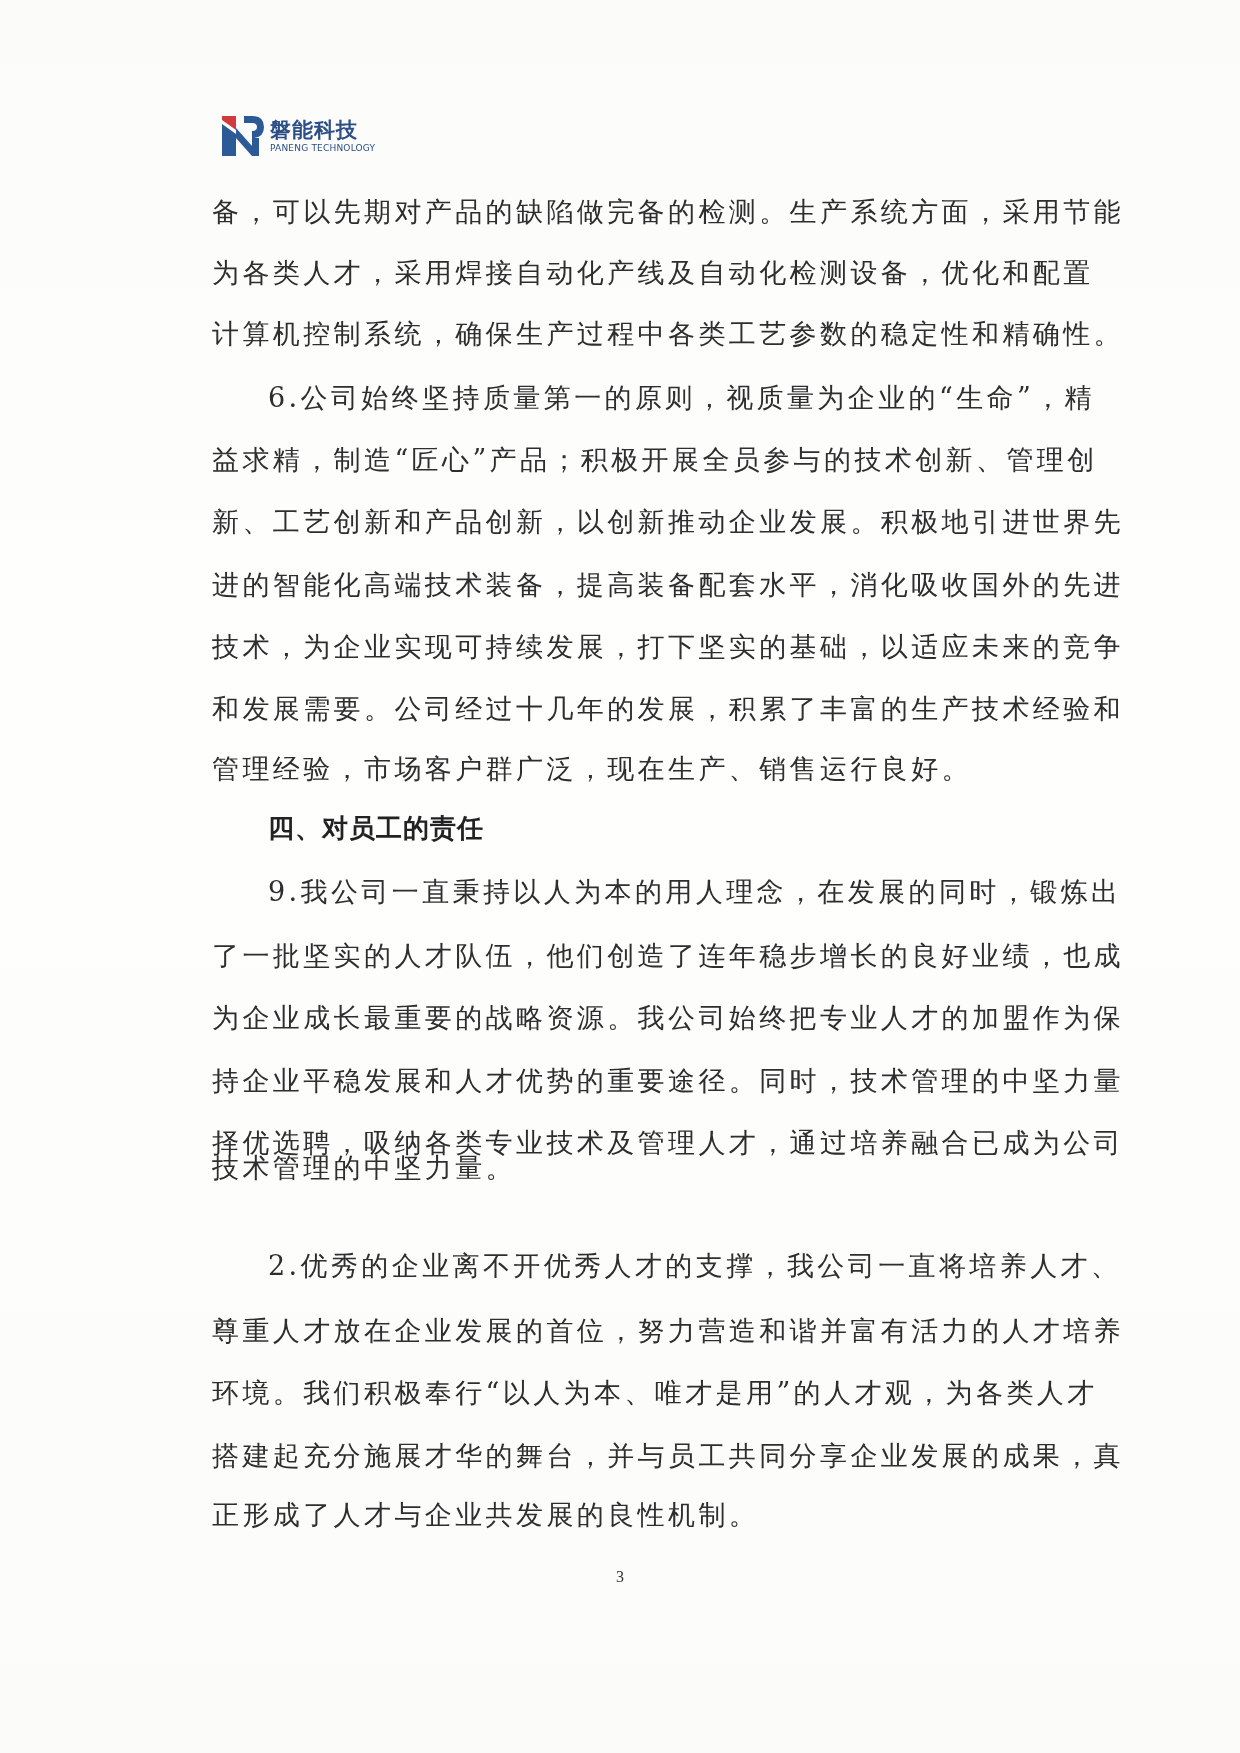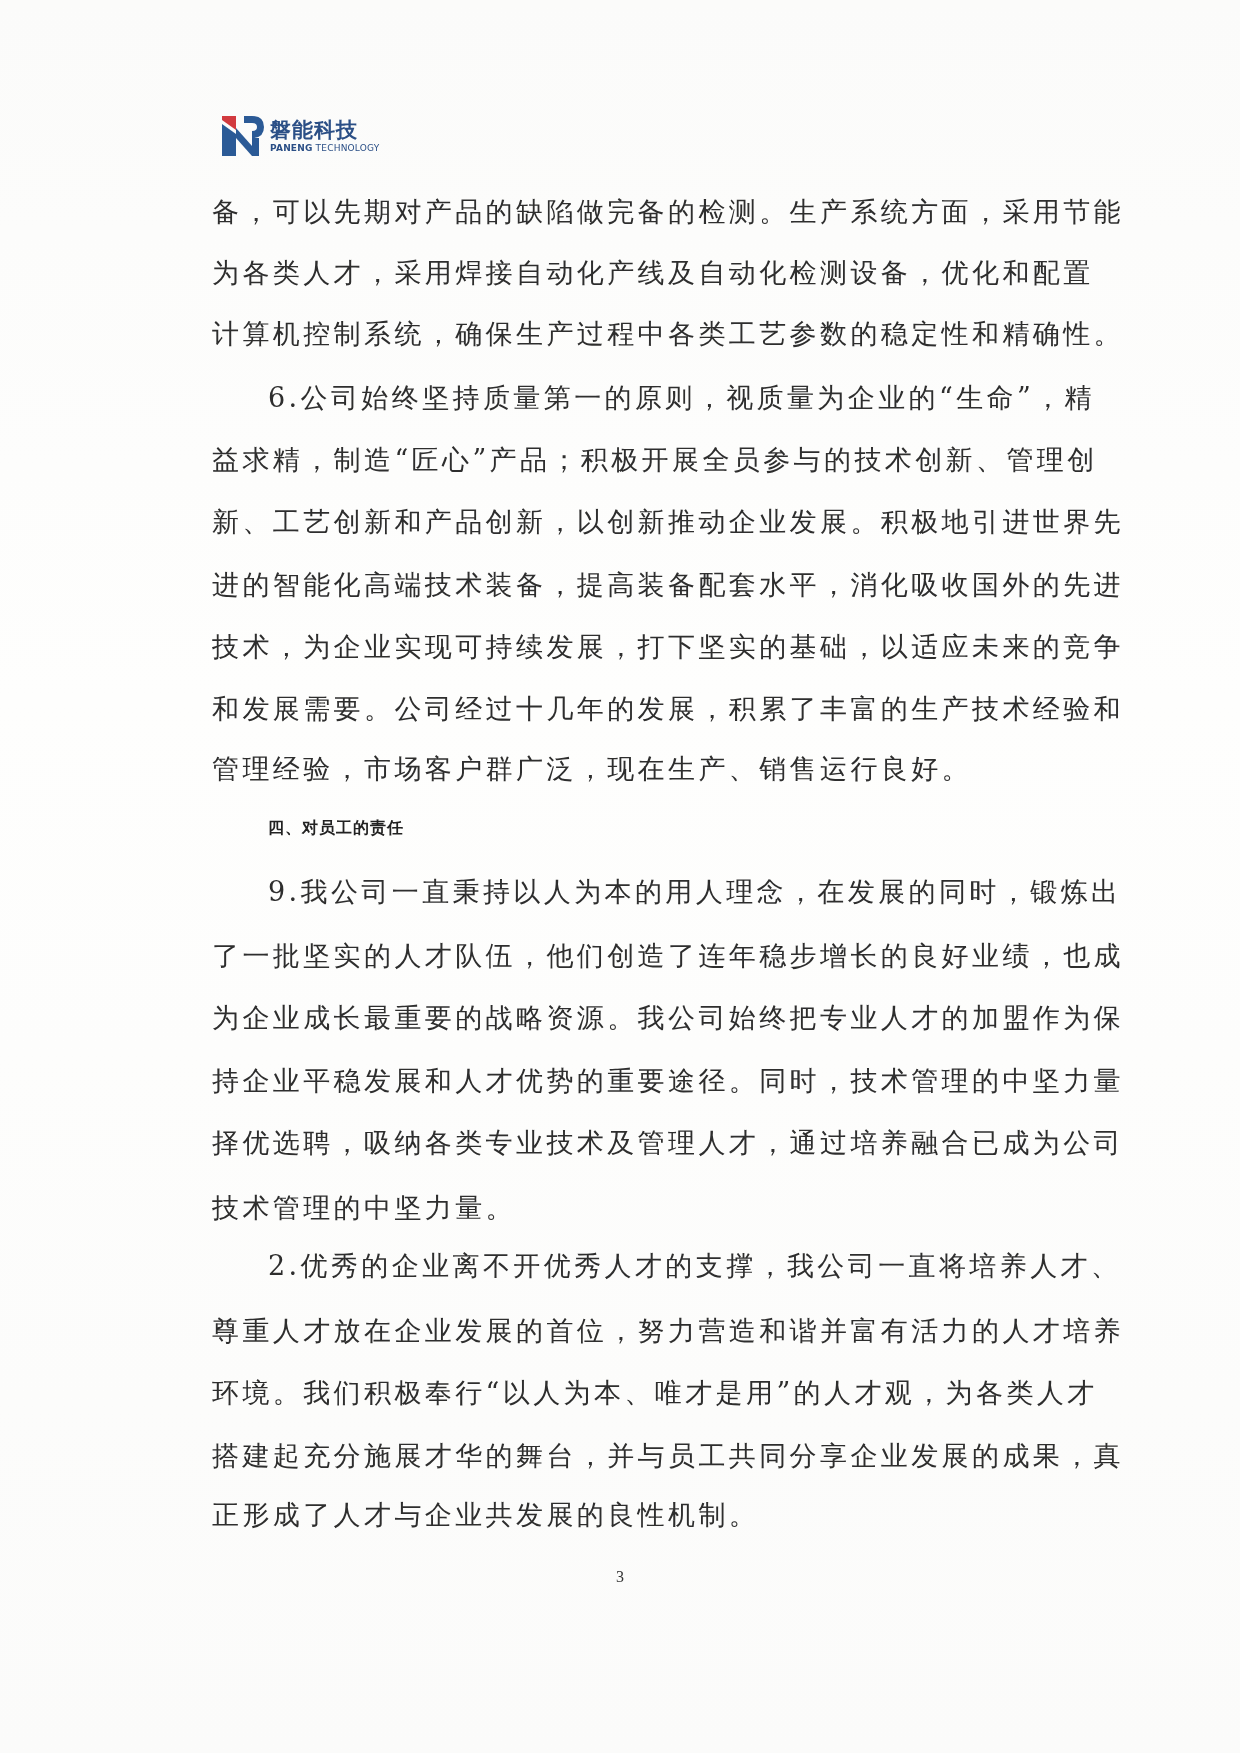--- a/index.html
+++ b/index.html
@@ -23,36 +23,36 @@
   .logo-mark svg { display: block; }
   .logo-text { display: flex; flex-direction: column; line-height: 1; }
   .logo-cn {
     font-family: "DejaVu Sans", sans-serif; font-weight: bold;
     font-size: 21px; color: #2b4f86; letter-spacing: 1px;
   }
   .logo-en {
     font-family: "DejaVu Sans", sans-serif; font-size: 9px; color: #2b4f86;
     margin-top: 3px; letter-spacing: 0.2px;
   }
-  .logo-en b { font-weight: bold; margin-top: 42px; }
+  .logo-en b { font-weight: normal; margin-top: 42px; }
   .body-text {
     position: absolute; left: 212px; top: 192px; width: 836px;
   }
   .line {
     position: absolute; left: 0; width: 836px; height: 40px;
     font-size: 27px; line-height: 40px; white-space: nowrap;
     letter-spacing: 3.4px; color: #2e2e2e;
     text-align: justify; text-align-last: justify;
   }
   .line.indent { padding-left: 56px; width: 780px; }
   .line.last { text-align-last: left; }
   .line.heading {
     font-family: "DejaVu Sans", sans-serif; font-weight: bold;
     padding-left: 56px; width: 780px; text-align-last: left; letter-spacing: 1px;
-    font-size: 16px; color: #222;
+    font-size: 26px; color: #222;
   }
   .page-number {
     position: absolute; left: 0; width: 1240px; top: 1568px;
     text-align: center; font-size: 16px; color: #333;
     font-family: "Liberation Serif", serif;
   }
 </style>
 </head>
 <body>
 
@@ -84,21 +84,21 @@
       <div class="line" style="top: 373px;">进的智能化高端技术装备，提高装备配套水平，消化吸收国外的先进</div>
       <div class="line" style="top: 435px;">技术，为企业实现可持续发展，打下坚实的基础，以适应未来的竞争</div>
       <div class="line" style="top: 497px;">和发展需要。公司经过十几年的发展，积累了丰富的生产技术经验和</div>
       <div class="line last" style="top: 557px;">管理经验，市场客户群广泛，现在生产、销售运行良好。</div>
       <div class="line heading" style="top: 616px;">四、对员工的责任</div>
       <div class="line indent" style="top: 680px;">9.我公司一直秉持以人为本的用人理念，在发展的同时，锻炼出</div>
       <div class="line" style="top: 744px;">了一批坚实的人才队伍，他们创造了连年稳步增长的良好业绩，也成</div>
       <div class="line" style="top: 806px;">为企业成长最重要的战略资源。我公司始终把专业人才的加盟作为保</div>
       <div class="line" style="top: 869px;">持企业平稳发展和人才优势的重要途径。同时，技术管理的中坚力量</div>
       <div class="line" style="top: 931px;">择优选聘，吸纳各类专业技术及管理人才，通过培养融合已成为公司</div>
-      <div class="line last" style="top: 996px;">技术管理的中坚力量。</div>
+      <div class="line last" style="top: 956px;">技术管理的中坚力量。</div>
       <div class="line indent" style="top: 1054px;">2.优秀的企业离不开优秀人才的支撑，我公司一直将培养人才、</div>
       <div class="line" style="top: 1119px;">尊重人才放在企业发展的首位，努力营造和谐并富有活力的人才培养</div>
       <div class="line" style="top: 1181px;">环境。我们积极奉行“以人为本、唯才是用”的人才观，为各类人才</div>
       <div class="line" style="top: 1244px;">搭建起充分施展才华的舞台，并与员工共同分享企业发展的成果，真</div>
       <div class="line last" style="top: 1303px;">正形成了人才与企业共发展的良性机制。</div>
     </div>
 
   <div class="page-number">3</div>
 </div>
 

